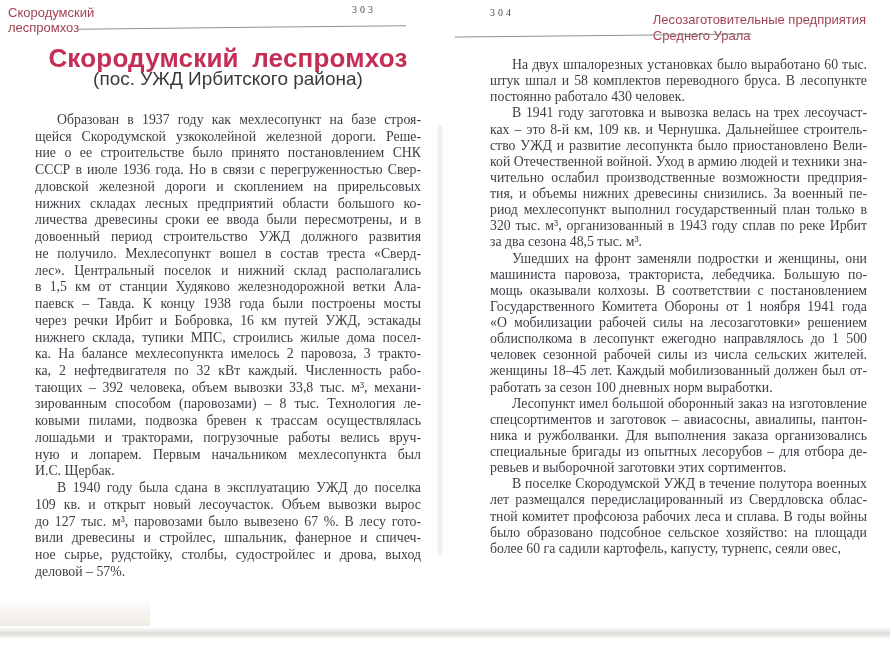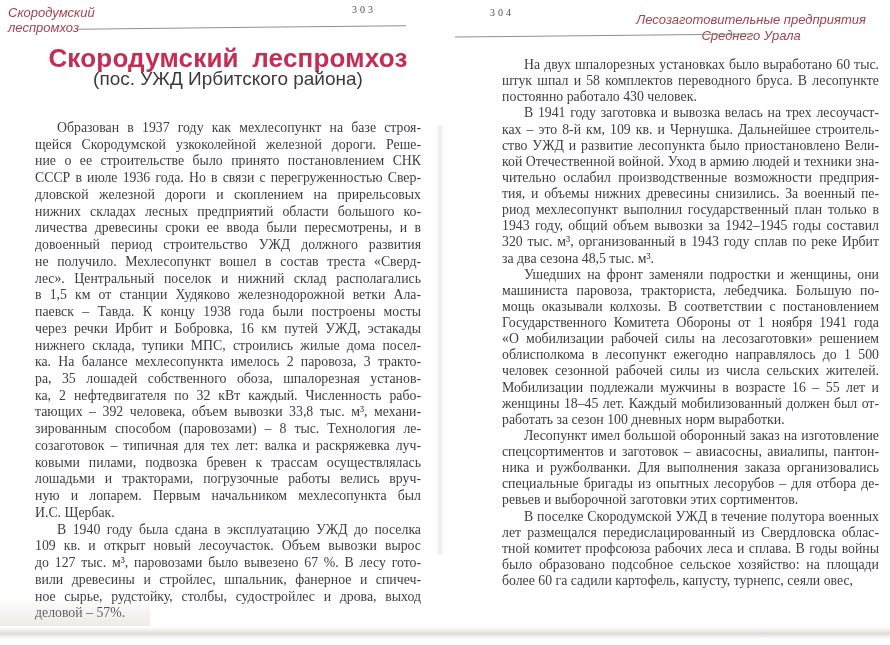--- a/index.html
+++ b/index.html
@@ -6,25 +6,25 @@
   .spread{
     position:relative;width:890px;height:645px;background:#ffffff;
     font-family:"Liberation Serif",serif;overflow:hidden;
   }
   .page{position:absolute;top:0;height:645px;width:445px;}
   .page-left{left:0;}
   .page-right{left:445px;}
 
   
   .rh{
-    font-family:"Liberation Sans",sans-serif;font-style:italic;
+    font-family:"Liberation Sans",sans-serif;
     color:var(--rh-red,#a04350);font-size:13px;line-height:15px;
   }
   .rh-left{position:absolute;left:8px;top:5px;text-align:left;}
-  .rh-right{position:absolute;right:24px;top:12px;text-align:center;line-height:16px;}
+  .rh-right{position:absolute;right:24px;top:12px;text-align:left;line-height:16px;}
 
   
   .pagenum{
     font-family:"Liberation Serif",serif;font-size:10px;letter-spacing:3px;
     color:#4c4c52;position:absolute;top:4px;
   }
   .pn-left{left:352px;}
   .pn-right{left:45px;top:7px;}
 
   
@@ -38,22 +38,22 @@
     font-family:"Liberation Sans",sans-serif;font-weight:bold;font-size:26px;
     color:var(--title-red,#c42e55);word-spacing:6px;letter-spacing:.2px;
   }
   .subtitle{
     position:absolute;left:35px;width:386px;top:68px;text-align:center;
     font-family:"Liberation Sans",sans-serif;font-size:19px;color:#3c3a40;
   }
 
   
   .body{position:absolute;color:var(--body-ink,#3e3c44);}
-  .body-left{left:35px;top:120px;width:386px;}
-  .body-right{left:45px;top:57px;width:377px;margin-left:12px;}
+  .body-left{left:35px;top:112px;width:386px;}
+  .body-right{left:45px;top:57px;width:377px;}
   .ln{
     white-space:nowrap;font-size:13.8px;
     text-align:justify;text-align-last:justify;
   }
   .body-left .ln{line-height:16.73px;}
   .body-right .ln{line-height:16.12px;}
   .ln.first{text-indent:22px;}
   .ln.last{text-align-last:left;}
 
   
@@ -96,25 +96,23 @@
           <div class="ln">нижних складах лесных предприятий области большого ко-</div>
           <div class="ln">личества древесины сроки ее ввода были пересмотрены, и в</div>
           <div class="ln">довоенный период строительство УЖД должного развития</div>
           <div class="ln">не получило. Мехлесопункт вошел в состав треста «Сверд-</div>
           <div class="ln">лес». Центральный поселок и нижний склад располагались</div>
           <div class="ln">в 1,5 км от станции Худяково железнодорожной ветки Ала-</div>
           <div class="ln">паевск – Тавда. К концу 1938 года были построены мосты</div>
           <div class="ln">через речки Ирбит и Бобровка, 16 км путей УЖД, эстакады</div>
           <div class="ln">нижнего склада, тупики МПС, строились жилые дома посел-</div>
           <div class="ln">ка. На балансе мехлесопункта имелось 2 паровоза, 3 тракто-</div>
-          <div class="ln">ра, 35 лошадей собственного обоза, шпалорезная установ-</div>
           <div class="ln">ка, 2 нефтедвигателя по 32 кВт каждый. Численность рабо-</div>
           <div class="ln">тающих – 392 человека, объем вывозки 33,8 тыс. м³, механи-</div>
           <div class="ln">зированным способом (паровозами) – 8 тыс. Технология ле-</div>
-          <div class="ln">созаготовок – типичная для тех лет: валка и раскряжевка луч-</div>
           <div class="ln">ковыми пилами, подвозка бревен к трассам осуществлялась</div>
           <div class="ln">лошадьми и тракторами, погрузочные работы велись вруч-</div>
           <div class="ln">ную и лопарем. Первым начальником мехлесопункта был</div>
           <div class="ln last">И.С. Щербак.</div>
         </div>
         <div>
           <div class="ln first">В 1940 году была сдана в эксплуатацию УЖД до поселка</div>
           <div class="ln">109 кв. и открыт новый лесоучасток. Объем вывозки вырос</div>
           <div class="ln">до 127 тыс. м³, паровозами было вывезено 67 %. В лесу гото-</div>
           <div class="ln">вили древесины и стройлес, шпальник, фанерное и спичеч-</div>
@@ -139,33 +137,31 @@
           <div class="ln last">постоянно работало 430 человек.</div>
         </div>
         <div>
           <div class="ln first">В 1941 году заготовка и вывозка велась на трех лесоучаст-</div>
           <div class="ln">ках – это 8-й км, 109 кв. и Чернушка. Дальнейшее строитель-</div>
           <div class="ln">ство УЖД и развитие лесопункта было приостановлено Вели-</div>
           <div class="ln">кой Отечественной войной. Уход в армию людей и техники зна-</div>
           <div class="ln">чительно ослабил производственные возможности предприя-</div>
           <div class="ln">тия, и объемы нижних древесины снизились. За военный пе-</div>
           <div class="ln">риод мехлесопункт выполнил государственный план только в</div>
-          <div class="ln">1943 году, общий объем вывозки за 1942–1945 годы составил</div>
           <div class="ln">320 тыс. м³, организованный в 1943 году сплав по реке Ирбит</div>
           <div class="ln last">за два сезона 48,5 тыс. м³.</div>
         </div>
         <div>
           <div class="ln first">Ушедших на фронт заменяли подростки и женщины, они</div>
           <div class="ln">машиниста паровоза, тракториста, лебедчика. Большую по-</div>
           <div class="ln">мощь оказывали колхозы. В соответствии с постановлением</div>
           <div class="ln">Государственного Комитета Обороны от 1 ноября 1941 года</div>
           <div class="ln">«О мобилизации рабочей силы на лесозаготовки» решением</div>
           <div class="ln">облисполкома в лесопункт ежегодно направлялось до 1 500</div>
           <div class="ln">человек сезонной рабочей силы из числа сельских жителей.</div>
-          <div class="ln">Мобилизации подлежали мужчины в возрасте 16 – 55 лет и</div>
           <div class="ln">женщины 18–45 лет. Каждый мобилизованный должен был от-</div>
           <div class="ln last">работать за сезон 100 дневных норм выработки.</div>
         </div>
         <div>
           <div class="ln first">Лесопункт имел большой оборонный заказ на изготовление</div>
           <div class="ln">спецсортиментов и заготовок – авиасосны, авиалипы, пантон-</div>
           <div class="ln">ника и ружболванки. Для выполнения заказа организовались</div>
           <div class="ln">специальные бригады из опытных лесорубов – для отбора де-</div>
           <div class="ln last">ревьев и выборочной заготовки этих сортиментов.</div>
         </div>

